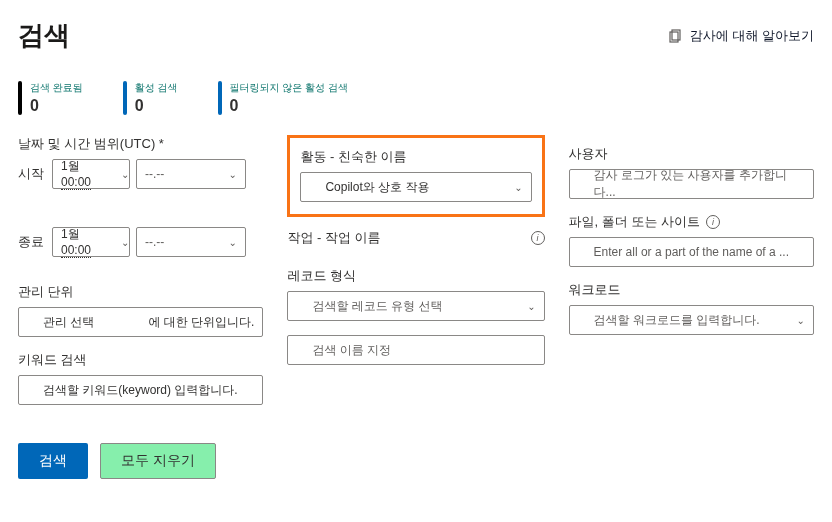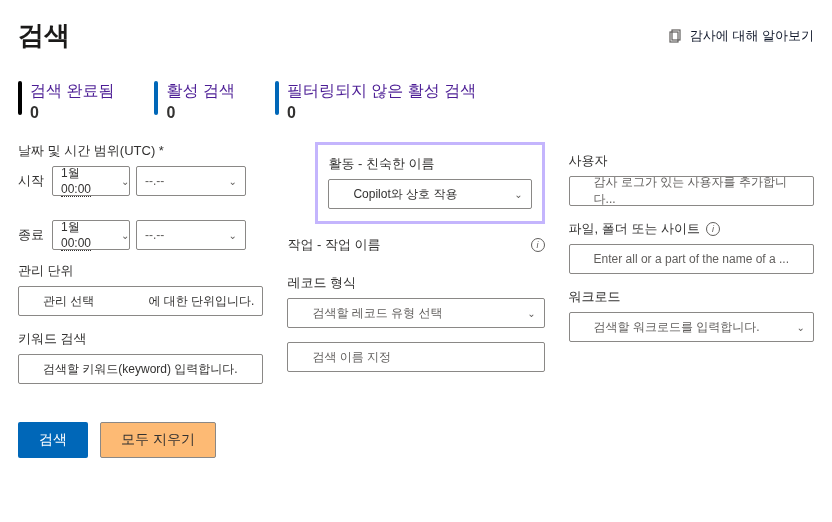--- a/index.html
+++ b/index.html
@@ -44,21 +44,21 @@
     align-items: flex-start;
     gap: 8px;
   }
   .bar {
     width: 4px;
     height: 34px;
     border-radius: 2px;
   }
   .bar.black { background: #000; }
   .bar.blue  { background: #0067b8; }
-  .counter-body .lbl { font-size: 16px; color: #4c1d95; }
+  .counter-body .lbl { font-size: 10px; color: #0f766e; }
   .counter-body .val { font-size: 16px; font-weight: 600; margin-top: 2px; }
 
   .cols {
     display: flex;
     gap: 24px;
   }
   .col { display: flex; flex-direction: column; }
   .col1 { width: 250px; }
   .col2 { width: 262px; }
   .col3 { width: 250px; }
@@ -79,21 +79,21 @@
     align-items: center;
     justify-content: center;
     font-size: 9px;
     color: #605e5c;
     font-style: italic;
   }
   .row-inline {
     display: flex;
     gap: 6px;
     align-items: center;
-    margin-bottom: 12px;
+    margin-bottom: 26px;
   }
   .row-lbl { width: 28px; font-size: 13px; }
   .input, .select {
     border: 1px solid #8a8886;
     border-radius: 2px;
     padding: 6px 8px;
     font-size: 12px;
     background: #fff;
     color: #323130;
     height: 30px;
@@ -107,44 +107,43 @@
     font-size: 10px;
     color: #605e5c;
   }
   .placeholder { color: #605e5c; }
   .date-in { width: 78px; gap: 30px; }
   .time-in { width: 110px; }
 
   .block { margin-bottom: 14px; }
 
   .highlight {
-    border: 3px solid #c4b5fd;
+    border: 3px solid #f97316;
     padding: 10px 10px 12px 10px;
     margin-bottom: 12px;
-    margin-left: 28px;
   }
 
   .btnrow {
     display: flex;
     gap: 12px;
     margin-top: 24px;
   }
   .btn {
     padding: 8px 20px;
     font-size: 14px;
     border-radius: 2px;
     cursor: pointer;
     border: 1px solid transparent;
   }
   .btn.primary {
     background: #0067b8;
     color: #fff;
   }
   .btn.secondary {
-    background: #fdba74;
+    background: #86efac;
     border: 1px solid #8a8886;
     color: #323130;
   }
   .dotted-time { letter-spacing: 0; }
   .under-time { border-bottom: 1px dotted #323130; }
 </style>
 </head>
 <body>
 
 <div class="header">

